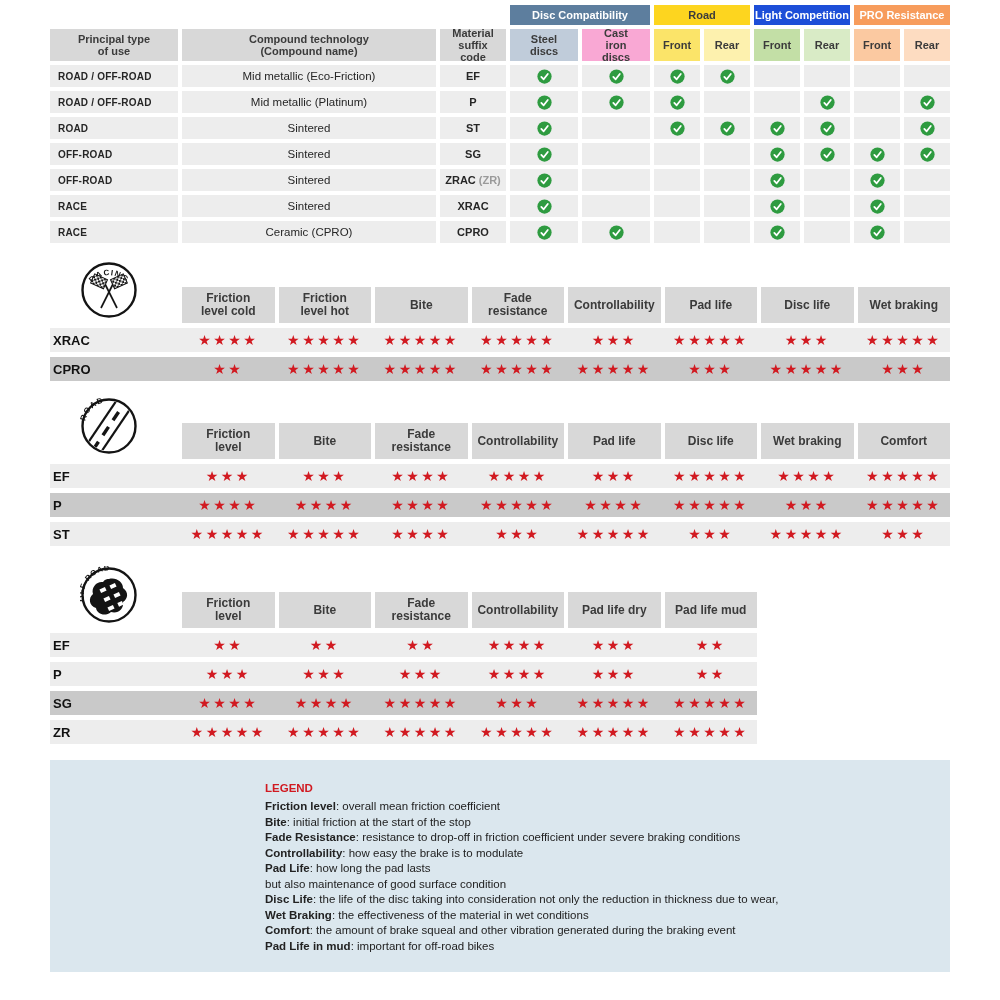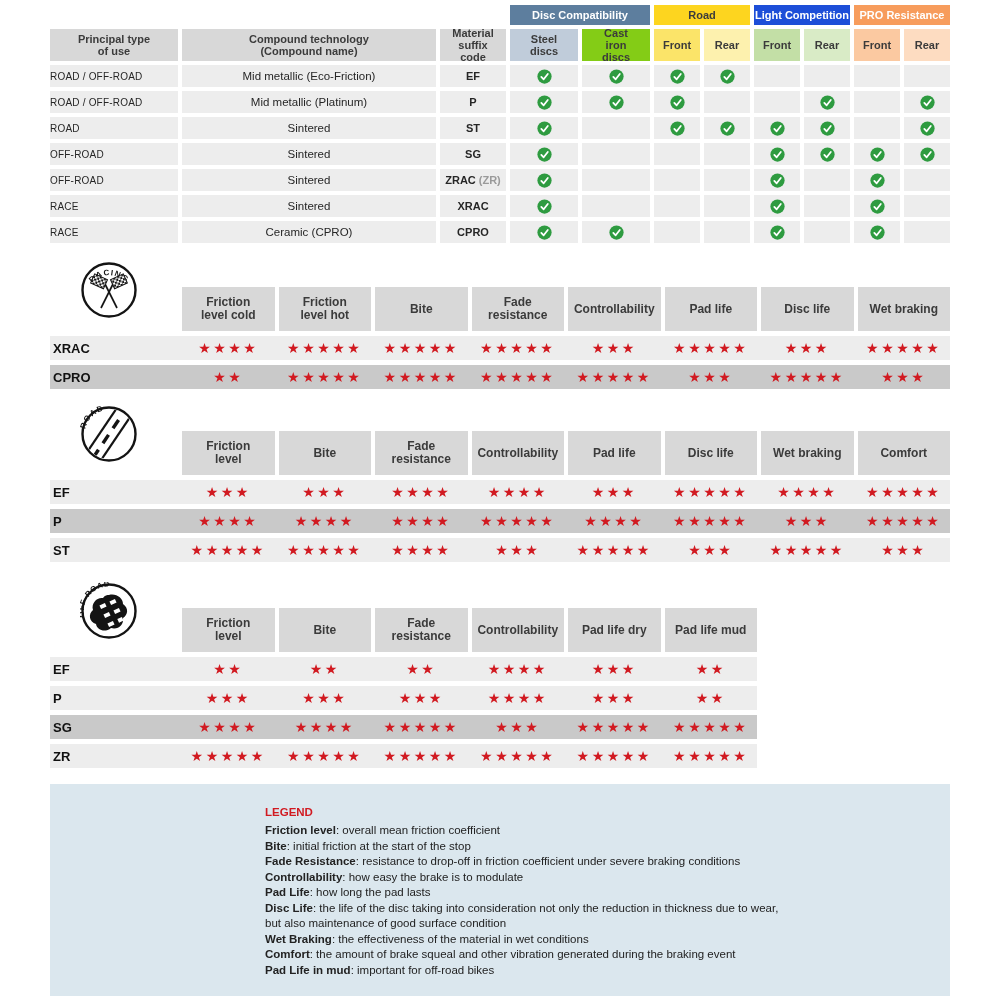--- a/index.html
+++ b/index.html
@@ -9,35 +9,35 @@
 
 
 .cgrid{display:grid;grid-template-columns:128px 254px 66px 68px 68px repeat(6,46px);column-gap:4px}
 .compat-groups{margin-bottom:4px}
 .compat-groups .grp{height:20px;display:flex;align-items:center;justify-content:center;font-size:11px;font-weight:bold}
 .compat-headers{margin-bottom:4px}
 .compat-headers .h{height:24px;display:flex;align-items:center;justify-content:center;text-align:center;
   font-size:11px;font-weight:bold;line-height:12px;background:var(--header-gray);color:#3b3b3b;white-space:pre-line;padding:16px}
 .compat-row{margin-bottom:4px}
 .compat-row .cell{height:22px;background:var(--row-light);display:flex;align-items:center;justify-content:center}
-.compat-row .use{justify-content:flex-start;font-size:10px;font-weight:normal;letter-spacing:.2px}
+.compat-row .use{justify-content:flex-start;padding-left:8px;font-size:10px;font-weight:bold;letter-spacing:.2px}
 .compat-row .tech{font-size:11.5px}
 .compat-row .code{font-size:11px;font-weight:bold}
 .code-note{color:#9a9a9a;font-weight:bold;margin-left:3px}
 
 
 .rating-section{position:relative}
 #section-racing{margin-top:44px}
 #section-road{margin-top:42px}
 #section-offroad{margin-top:46px}
 .ricon{position:absolute;left:30px;top:-26px;width:58px;height:58px}
 .rgrid{display:grid;column-gap:4px}
 .cols8{grid-template-columns:128px repeat(8,92.5px);width:900px}
 .cols6{grid-template-columns:128px repeat(6,92.5px);width:707px}
-.rhead .rh{height:44px;background:var(--header-gray);color:#3b3b3b;display:flex;align-items:center;justify-content:center;
+.rhead .rh{height:36px;background:var(--header-gray);color:#3b3b3b;display:flex;align-items:center;justify-content:center;
   text-align:center;font-size:12px;font-weight:bold;line-height:13px;white-space:pre-line;padding:2px}
 .rhead .blank{background:transparent}
 .rrow{margin-top:5px;height:24px;background:var(--row-light)}
 .rrow.dark{background:var(--row-dark)}
 .rrow>div{display:flex;align-items:center;justify-content:center}
 .rrow .rlabel{justify-content:flex-start;padding-left:3px;font-size:13px;font-weight:bold;color:#111}
 .stars{color:var(--star-red);font-size:14px;letter-spacing:2.5px;white-space:nowrap;line-height:1}
 
 
 .legend{margin-top:16px;background:var(--legend-bg);height:212px;padding:22px 20px 32px 215px}
@@ -59,21 +59,21 @@
     </div>
   <div class="cgrid compat-headers" id="compat-headers">
       <div class="h">Principal type
 of use</div>
       <div class="h">Compound technology
 (Compound name)</div>
       <div class="h">Material
 suffix code</div>
       <div class="h" style="background: rgb(192, 204, 218);">Steel
 discs</div>
-      <div class="h" style="background: #84cc16;">Cast iron
+      <div class="h" style="background: #f9a8d4;">Cast iron
 discs</div>
       <div class="h" style="background: rgb(251, 228, 105);">Front</div>
       <div class="h" style="background: rgb(253, 241, 174);">Rear</div>
       <div class="h" style="background: rgb(195, 223, 166);">Front</div>
       <div class="h" style="background: rgb(217, 235, 198);">Rear</div>
       <div class="h" style="background: rgb(251, 201, 161);">Front</div>
       <div class="h" style="background: rgb(253, 220, 193);">Rear</div>
     </div>
   <div id="compat-rows">
       <div class="cgrid compat-row">
@@ -674,21 +674,21 @@
   </section>
 
   <div class="legend">
     <div class="legend-title">LEGEND</div>
     <div id="legend-entries">
         <div class="legend-entry"><span class="legend-term">Friction level</span>: overall mean friction coefficient</div>
         <div class="legend-entry"><span class="legend-term">Bite</span>: initial friction at the start of the stop</div>
         <div class="legend-entry"><span class="legend-term">Fade Resistance</span>: resistance to drop-off in friction coefficient under severe braking conditions</div>
         <div class="legend-entry"><span class="legend-term">Controllability</span>: how easy the brake is to modulate</div>
         <div class="legend-entry"><span class="legend-term">Pad Life</span>: how long the pad lasts</div>
+        <div class="legend-entry">but also maintenance of good surface condition</div>
         <div class="legend-entry"><span class="legend-term">Disc Life</span>: the life of the disc taking into consideration not only the reduction in thickness due to wear,</div>
-        <div class="legend-entry">but also maintenance of good surface condition</div>
         <div class="legend-entry"><span class="legend-term">Wet Braking</span>: the effectiveness of the material in wet conditions</div>
         <div class="legend-entry"><span class="legend-term">Comfort</span>: the amount of brake squeal and other vibration generated during the braking event</div>
         <div class="legend-entry"><span class="legend-term">Pad Life in mud</span>: important for off-road bikes</div>
       </div>
   </div>
 
 </div>
 
 </body></html>

